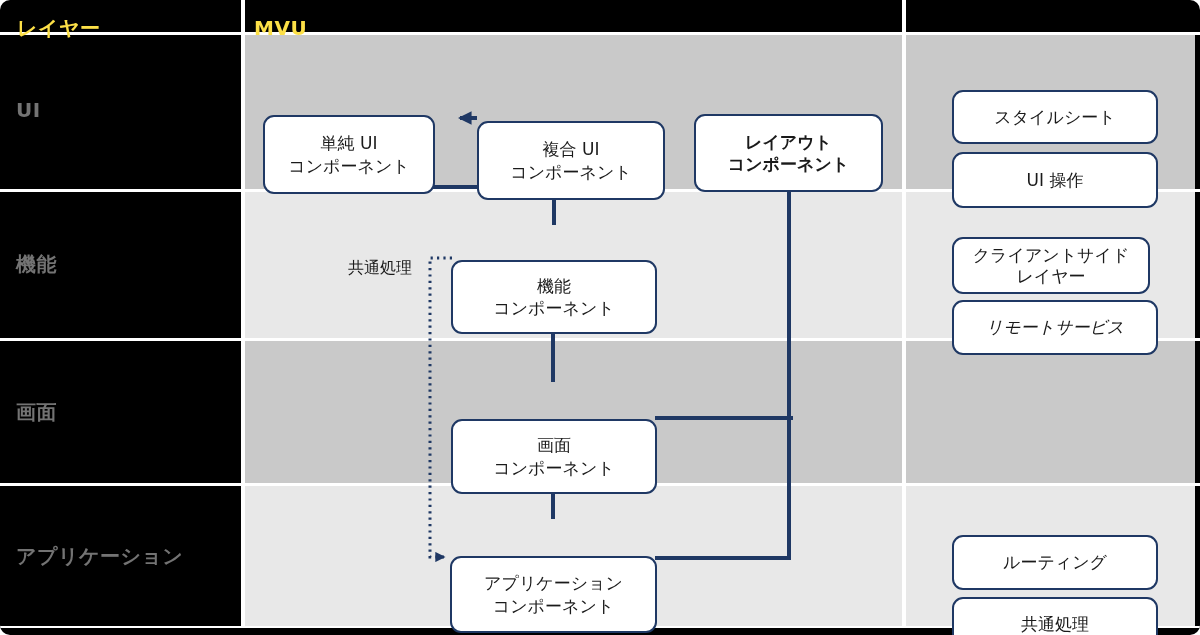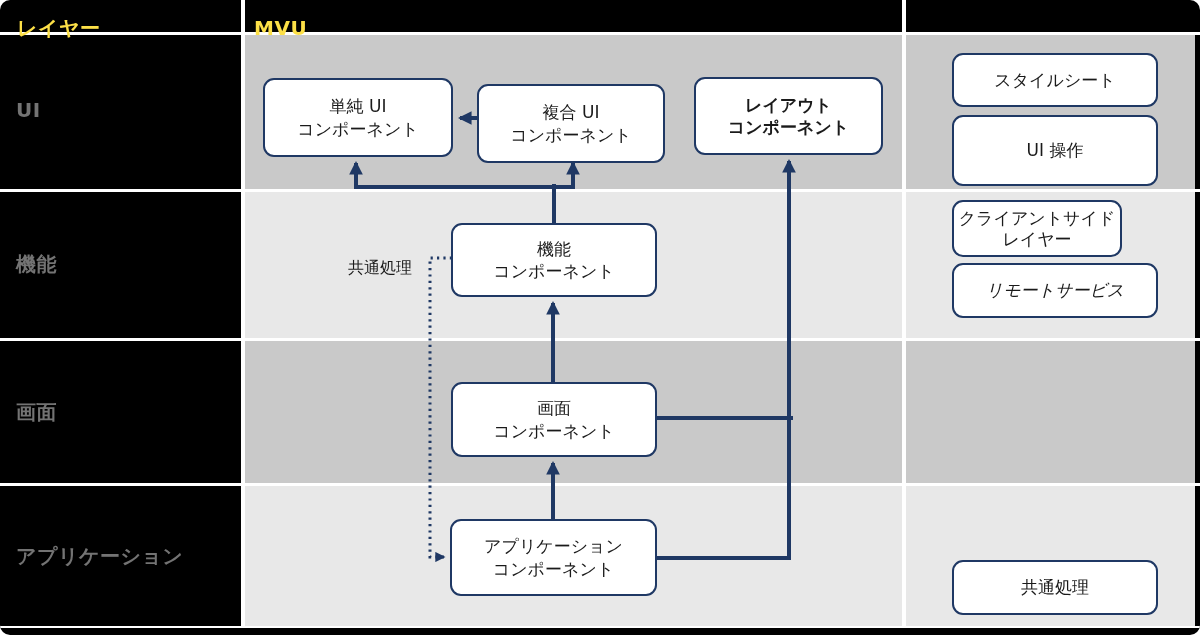--- a/index.html
+++ b/index.html
@@ -21,21 +21,21 @@
   }
   .layer-label{
     position:absolute;left:16px;color:#737373;font-weight:bold;font-size:20px;
     line-height:24px;z-index:3;white-space:nowrap;letter-spacing:.5px;
   }
   
   .box{
     position:absolute;background:#ffffff;border:2px solid #1f3864;border-radius:11px;
     display:flex;flex-direction:column;align-items:center;justify-content:center;
     font-size:17px;line-height:1.32;color:#1a1a1a;text-align:center;z-index:4;
-    box-sizing:border-box;white-space:nowrap;
+    box-sizing:border-box;white-space:nowrap;margin-top:37px;
   }
   
   #arrows{position:absolute;left:0;top:0;z-index:3;pointer-events:none;}
   .annot{
     position:absolute;font-size:16px;color:#1a1a1a;z-index:4;white-space:nowrap;
   }
 </style>
 </head>
 <body>
 
@@ -87,21 +87,21 @@
 
     <path d="M657,558 H789" stroke="#1f3864" stroke-width="4" fill="none" stroke-linecap="square"></path>
     <path d="M657,418 H791" stroke="#1f3864" stroke-width="4" fill="none" stroke-linecap="square"></path>
     <path d="M789,560 V161" stroke="#1f3864" stroke-width="4" fill="none" marker-end="url(#ah)"></path>
 
     <path d="M452,258 H430 V557 H444" stroke="#1f3864" stroke-width="3" fill="none" stroke-dasharray="2.2 4.2" marker-end="url(#ah)"></path>
   </svg>
 
   <div class="annot" style="left:348px;top:258px;">共通処理</div>
 
-  <div class="box" style="left:263px;top:78px;width:190px;height:79px;">
+  <div class="box" style="left:263px;top:78px;width:172px;height:79px;">
     <span>単純 UI</span>
     <span>コンポーネント</span>
   </div>
   <div class="box" style="left:477px;top:84px;width:188px;height:79px;">
     <span>複合 UI</span>
     <span>コンポーネント</span>
   </div>
   <div class="box" style="left:694px;top:77px;width:189px;height:78px;font-weight:bold;">
     <span>レイアウト</span>
     <span>コンポーネント</span>
@@ -115,27 +115,30 @@
     <span>コンポーネント</span>
   </div>
   <div class="box" style="left:450px;top:519px;width:207px;height:77px;">
     <span>アプリケーション</span>
     <span>コンポーネント</span>
   </div>
 
   <div class="box" style="left:952px;top:53px;width:206px;height:54px;">
     <span>スタイルシート</span>
   </div>
-  <div class="box" style="left:952px;top:115px;width:206px;height:71px;">
+  <div class="box" style="left:952px;top:115px;width:206px;height:56px;">
     <span>UI 操作</span>
   </div>
-  <div class="box" style="left:952px;top:200px;width:170px;height:57px;line-height:1.2;justify-content:center;">
+  <div class="box" style="left:952px;top:200px;width:198px;height:57px;line-height:1.2;justify-content:center;">
     <span>クライアントサイド</span>
     <span>レイヤー</span>
   </div>
   <div class="box" style="left:952px;top:263px;width:206px;height:55px;font-style:italic;">
     <span>リモートサービス</span>
+  </div>
+  <div class="box" style="left:952px;top:498px;width:206px;height:55px;">
+    <span>ルーティング</span>
   </div>
   <div class="box" style="left:952px;top:560px;width:206px;height:55px;">
     <span>共通処理</span>
   </div>
 
 </div>
 
 </body></html>

